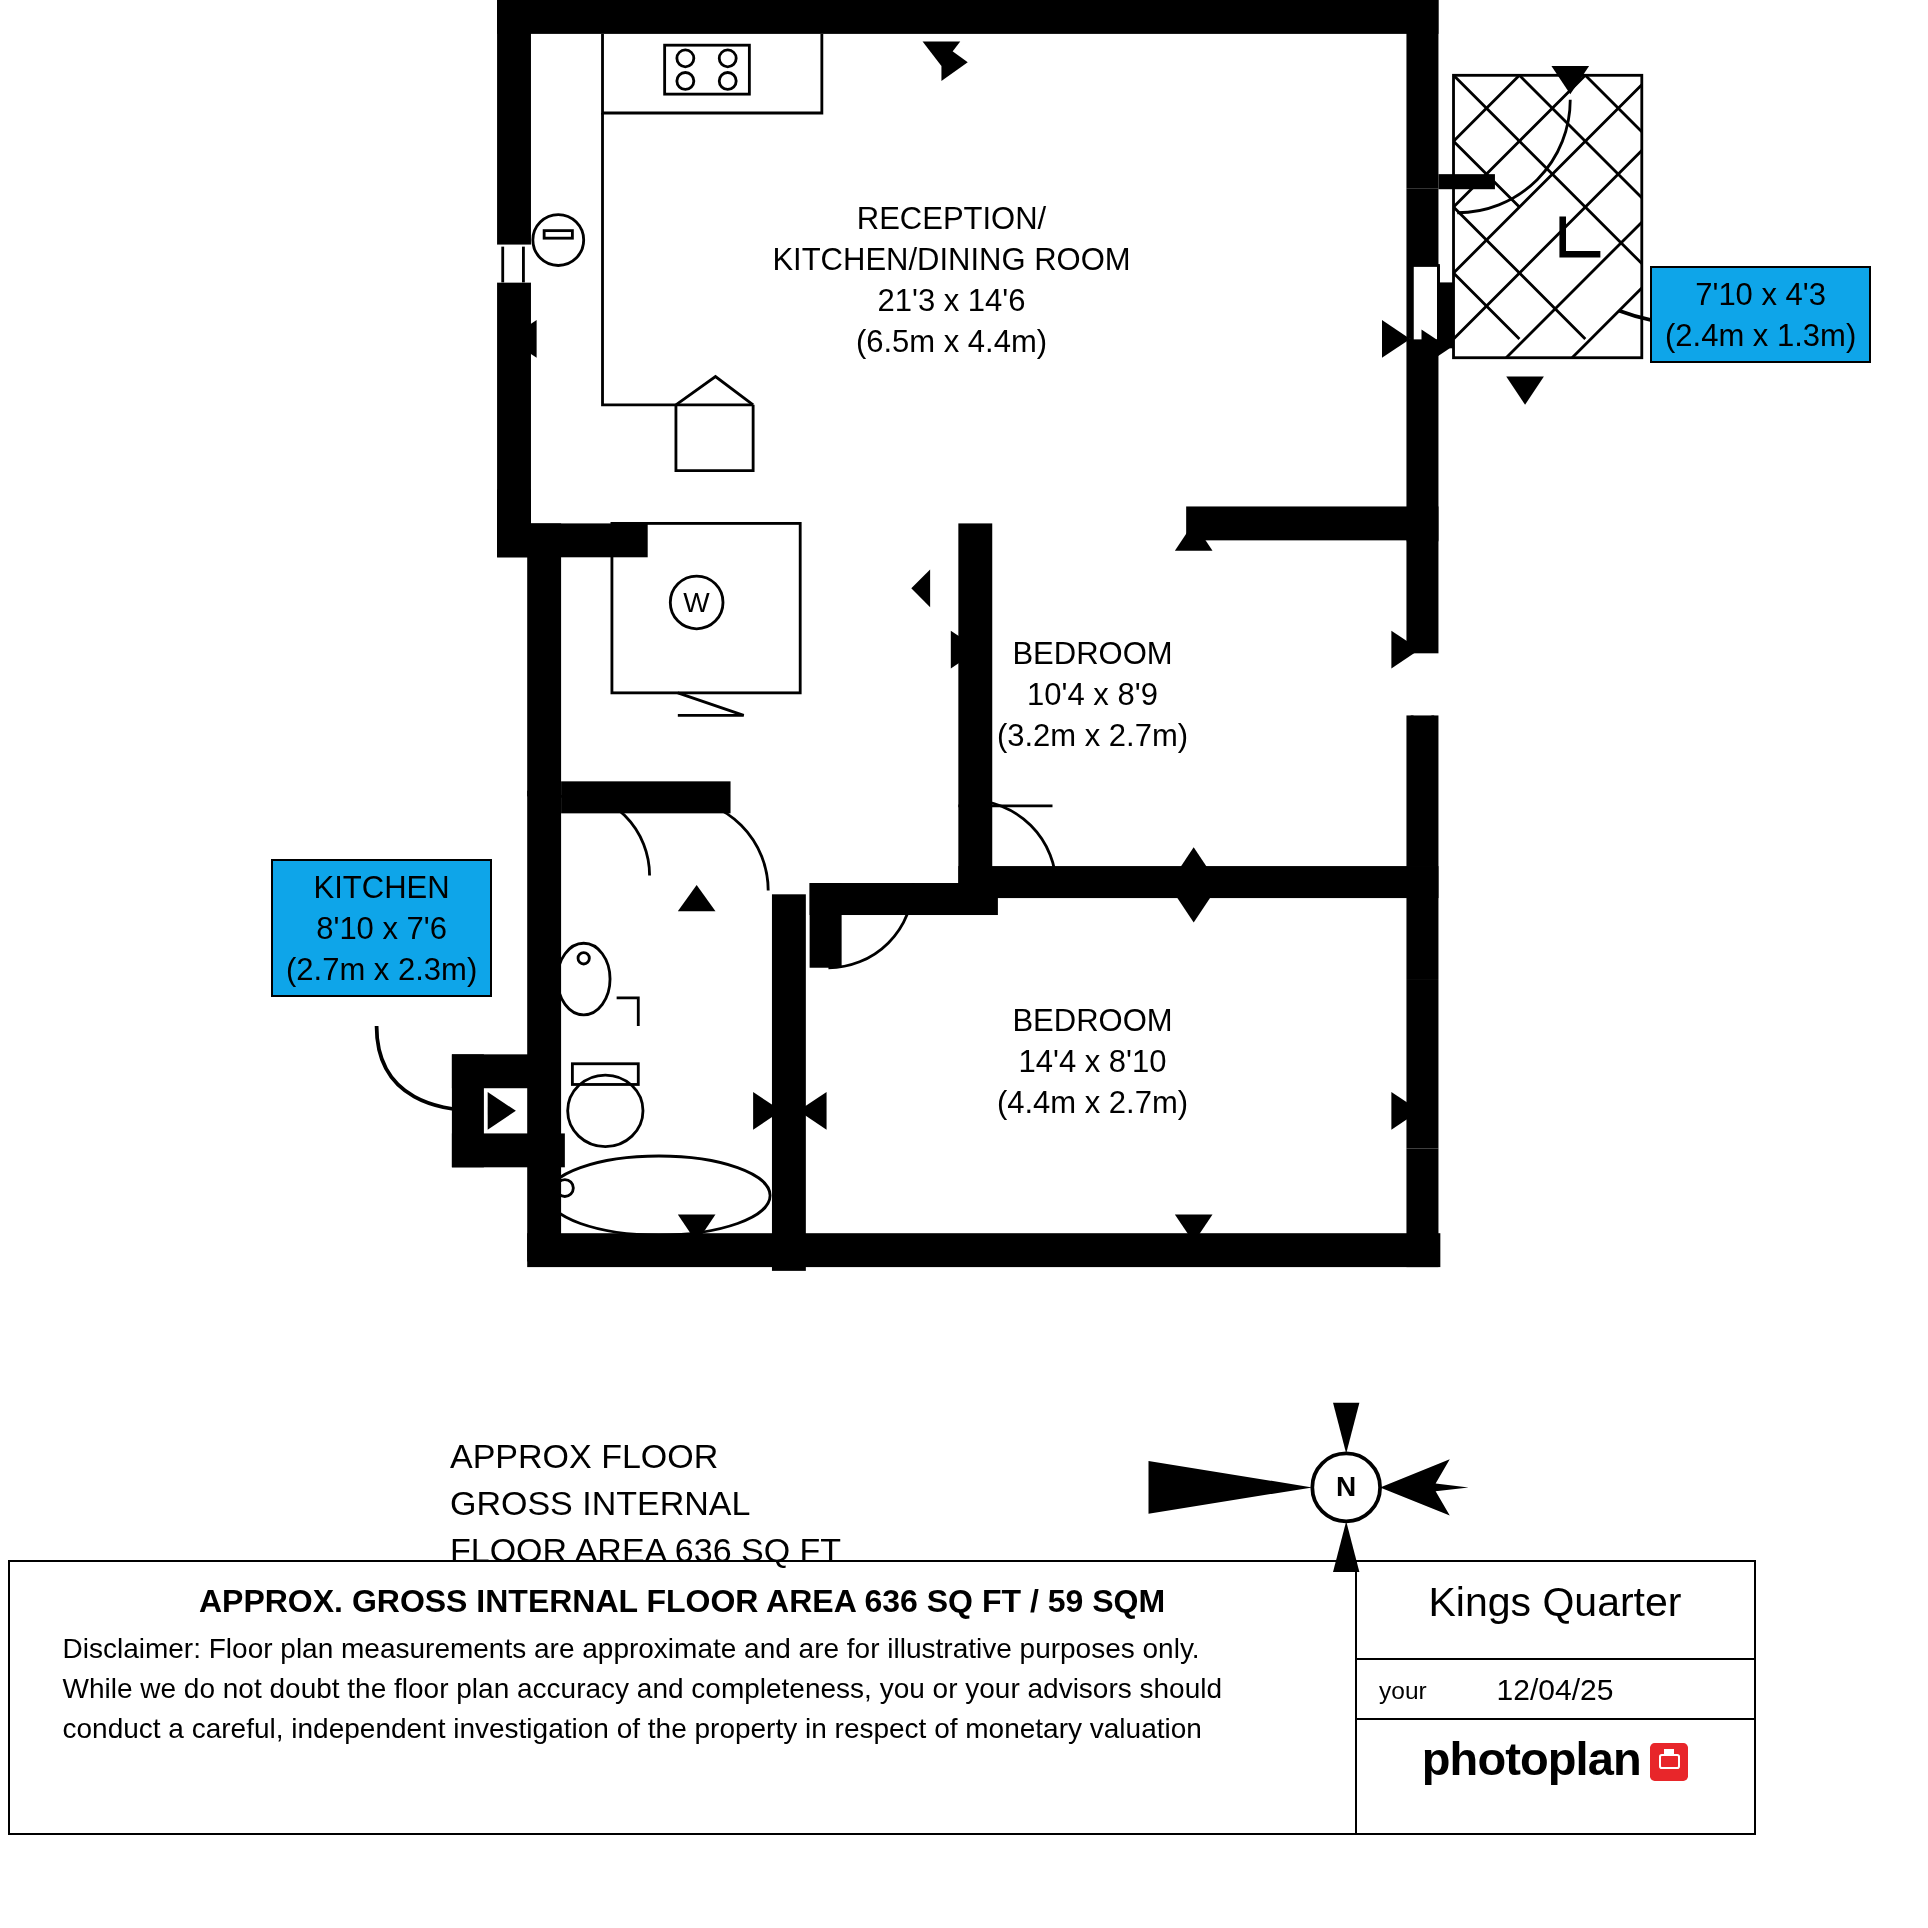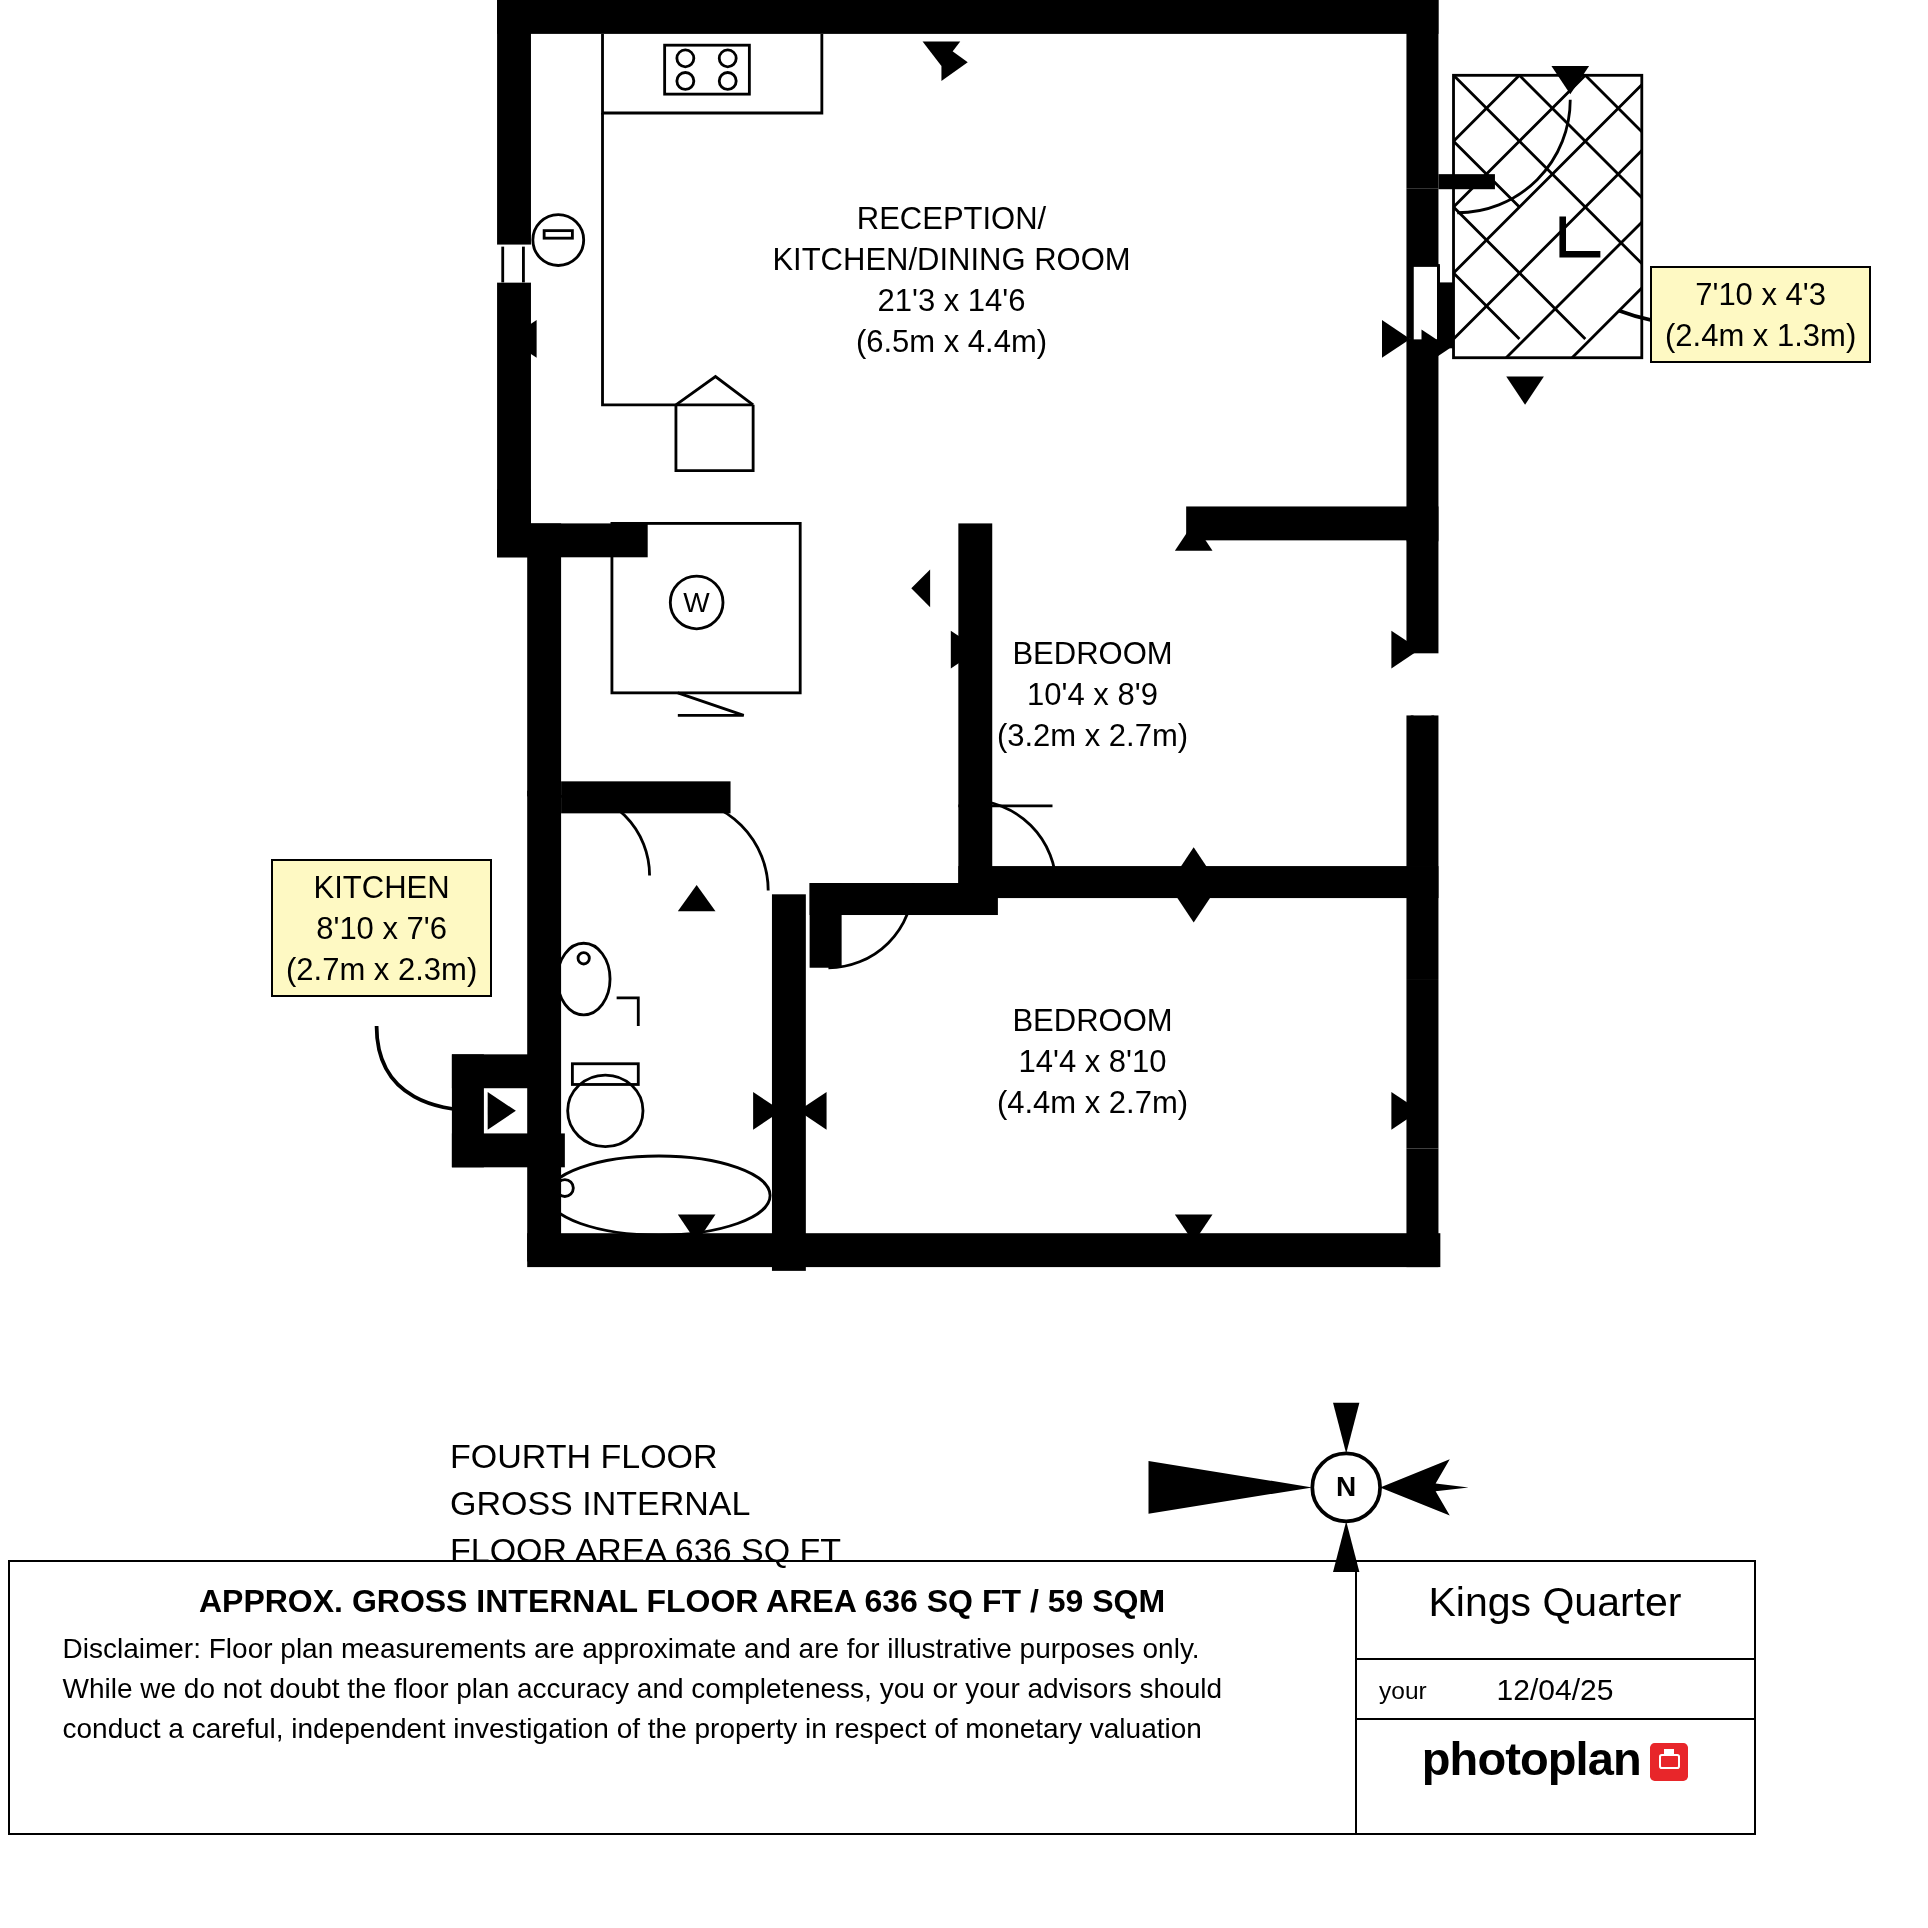--- a/index.html
+++ b/index.html
@@ -6,21 +6,21 @@
   body{
     width:1928px;height:1928px;
     background:#ffffff;
     font-family:"Liberation Sans", sans-serif;
     color:#000;
     position:relative;
     overflow:hidden;
   }
   .plan{position:absolute;left:0;top:0;width:1816px;height:1638px;}
   .lbl{position:absolute;text-align:center;font-size:31px;line-height:41px;white-space:nowrap;}
-  .callout{position:absolute;border:2.8px solid #000;background:#fef9c3;padding:5.6px 13px;text-align:center;font-size:31px;line-height:41px;white-space:nowrap;}
+  .callout{position:absolute;border:2.8px solid #000;background:#0ea5e9;padding:5.6px 13px;text-align:center;font-size:31px;line-height:41px;white-space:nowrap;}
   .footer{position:absolute;left:7.5px;top:1560px;width:1748px;height:275px;border:2.8px solid #000;box-sizing:border-box;text-decoration:underline;}
   .footer-left{position:absolute;left:0;top:0;width:1347px;height:100%;box-sizing:border-box;border-right:2.8px solid #000;}
   .footer-right{position:absolute;left:1347px;top:0;right:0;height:100%;}
   .fa-title{text-align:center;font-weight:bold;font-size:32px;margin-top:21px;}
   .disc{font-size:28px;line-height:40px;margin-top:9.4px;padding:0 17px;margin-left:36px;}
   .brand{text-align:center;font-size:41px;padding-top:17px;}
   .daterow{position:absolute;left:0;top:96px;width:100%;height:62px;border-top:2.8px solid #000;border-bottom:2.8px solid #000;box-sizing:border-box;}
   .daterow .dl{position:absolute;left:22.6px;top:17px;font-size:24.5px;}
   .daterow .dv{position:absolute;left:0;top:13px;width:100%;text-align:center;font-size:30px;}
   .photoplan{position:absolute;left:0;top:169px;width:100%;text-align:center;font-size:47px;font-weight:bold;letter-spacing:-0.9px;}
@@ -203,21 +203,21 @@
   <div>KITCHEN</div>
   <div>8'10 x 7'6</div>
   <div>(2.7m x 2.3m)</div>
 </div>
 
 <div class="lbl" style="left:672px;top:582px;width:49px;font-size:28px;">
   <span>W</span>
 </div>
 
 <div class="floorinfo">
-  <div>FOURTH FLOOR</div>
+  <div>APPROX FLOOR</div>
   <div>GROSS INTERNAL</div>
   <div>FLOOR AREA 636 SQ FT</div>
 </div>
 
 <div class="compass-n" style="left:1336px;top:1471px;">
   <span>N</span>
 </div>
 
 </div>
 

